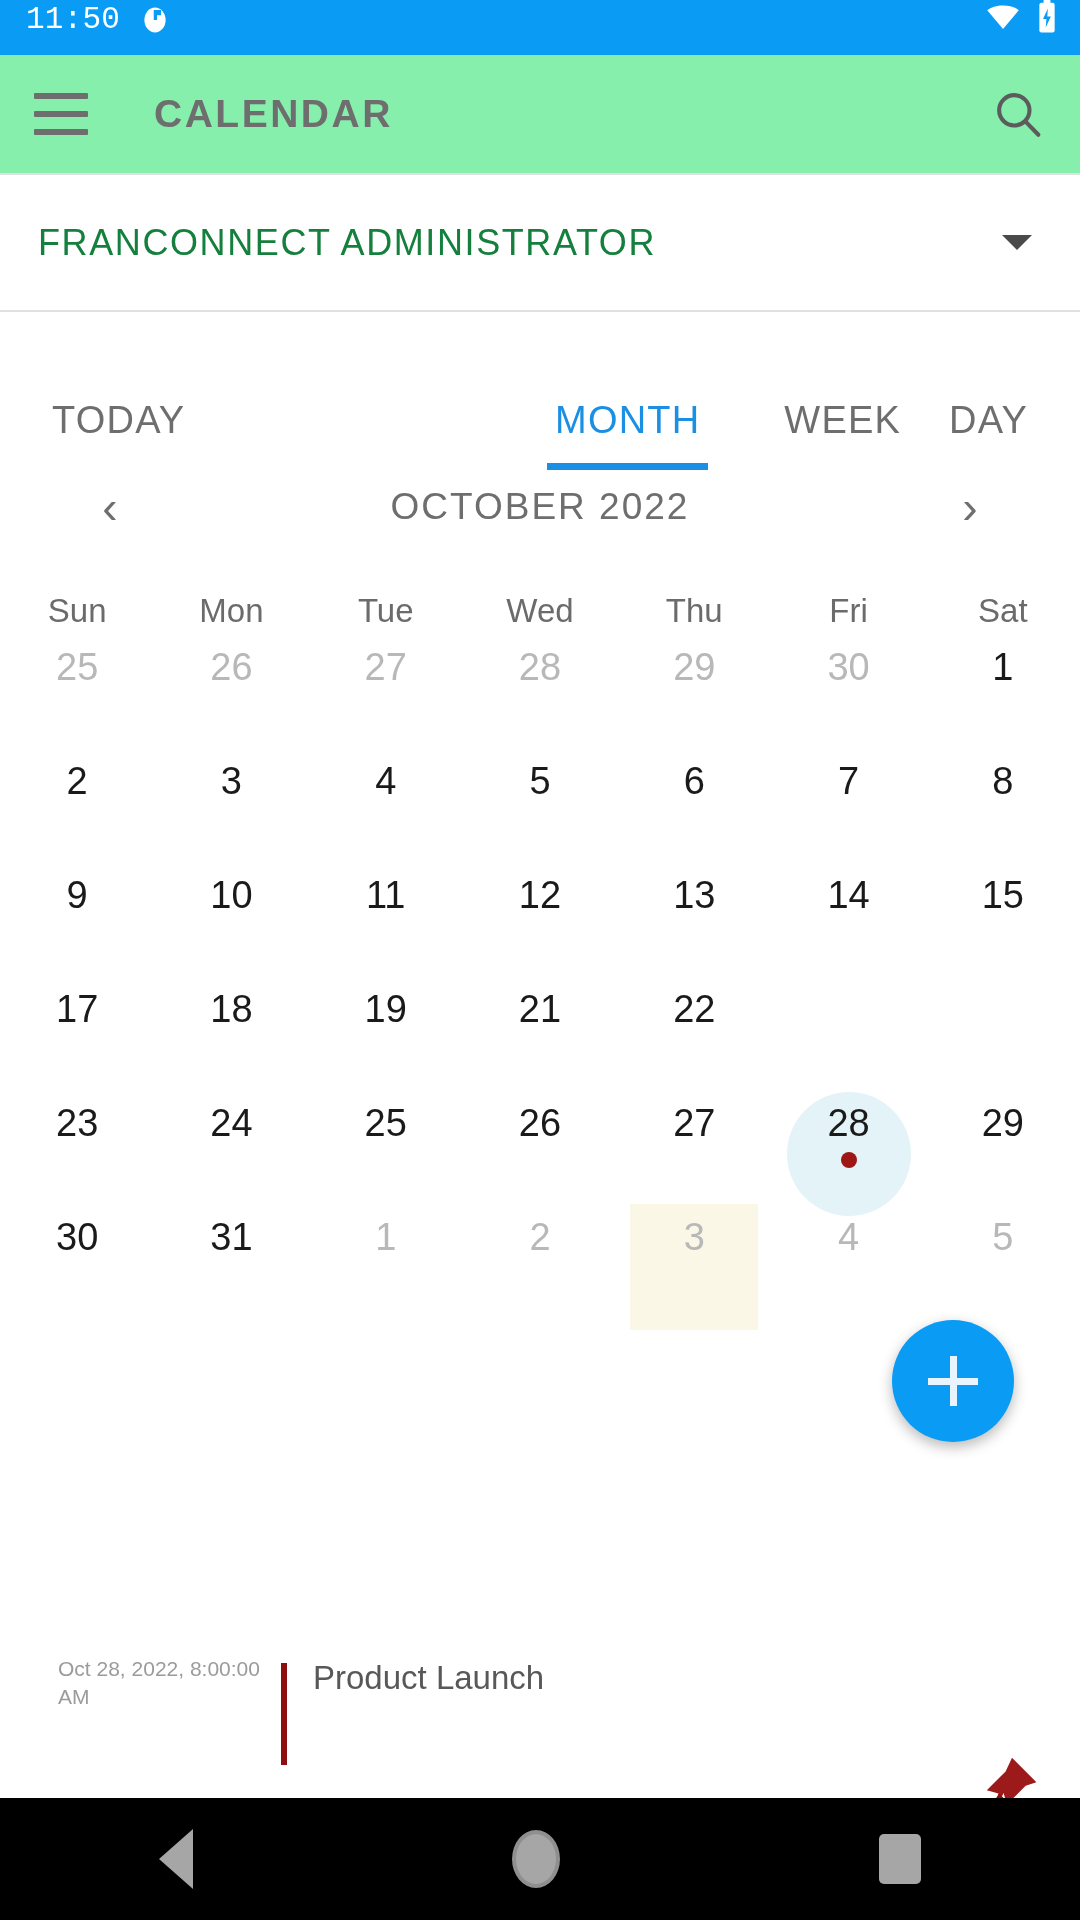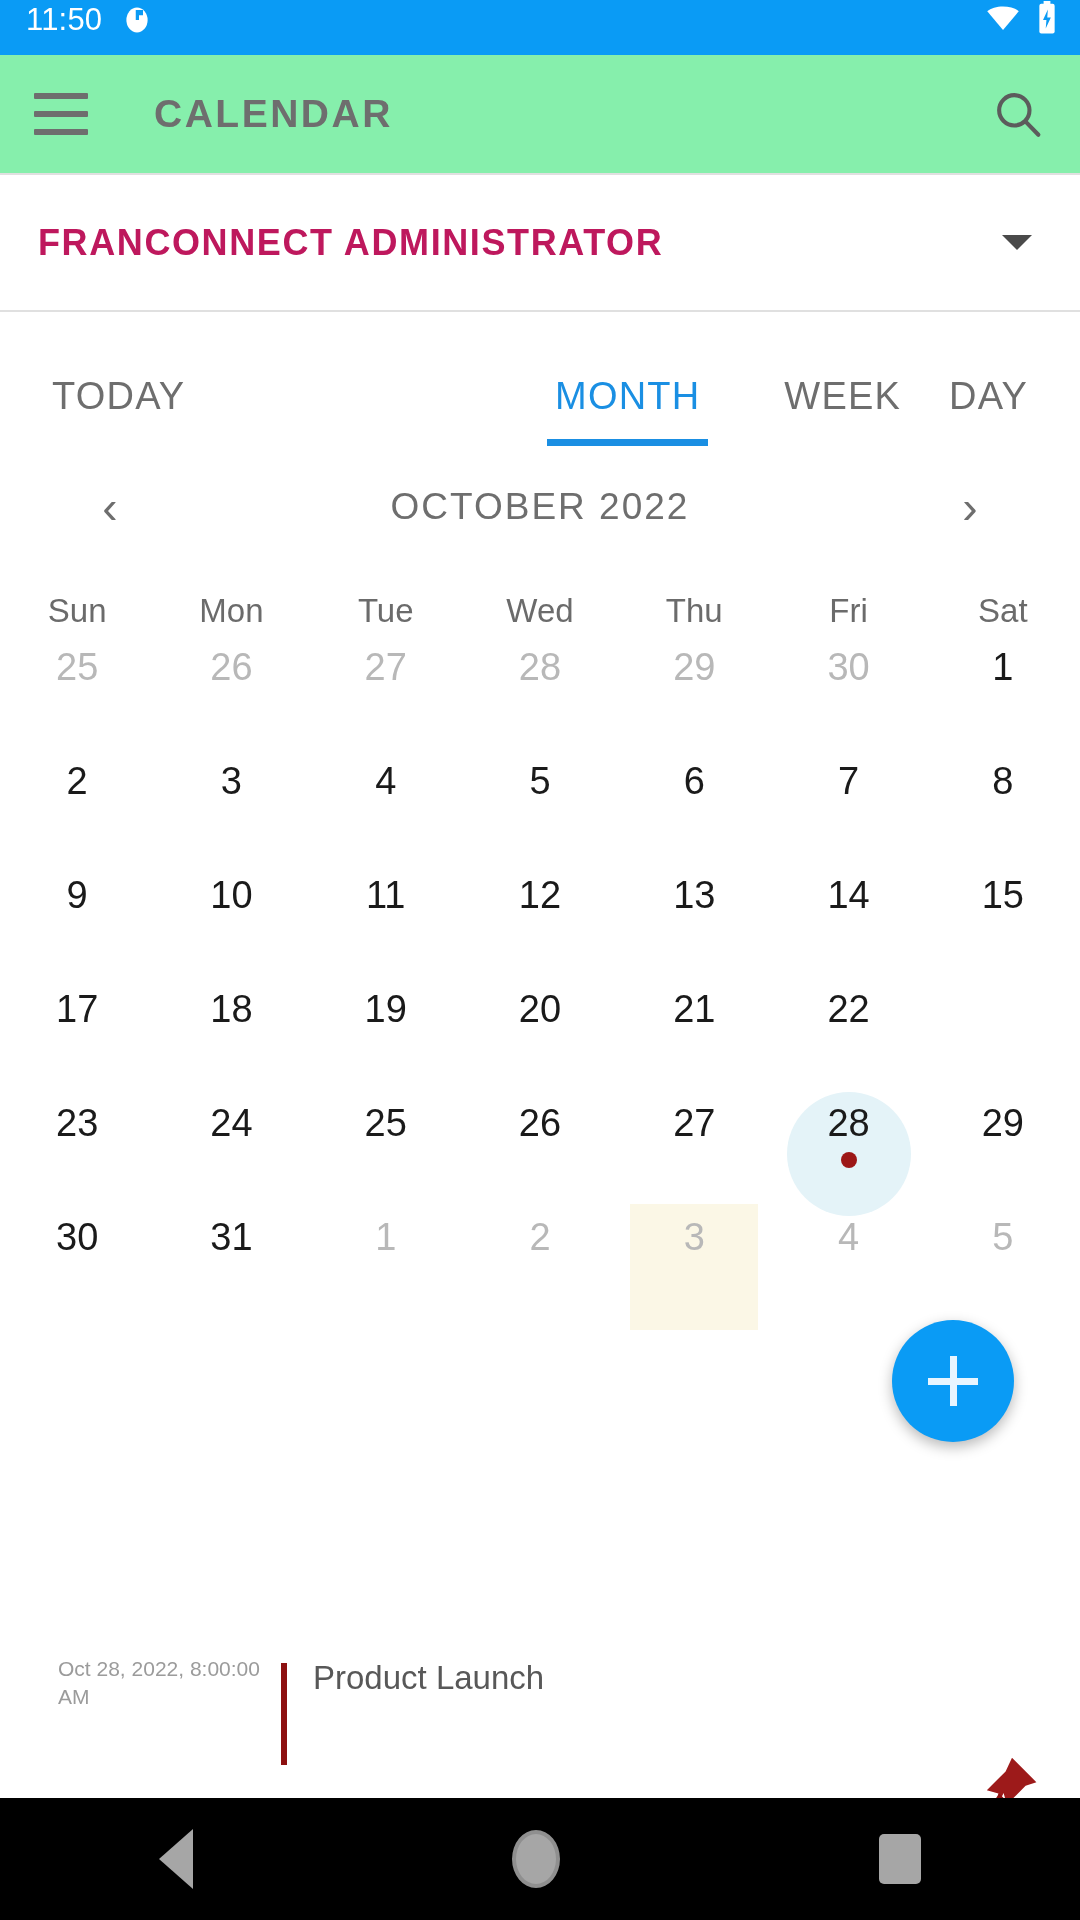--- a/index.html
+++ b/index.html
@@ -9,20 +9,21 @@
     font-family: "Liberation Sans", sans-serif;
     overflow: hidden;
   }
   #app { position: relative; width: 1080px; height: 1920px; background:#fff; }
 
   
   .statusbar {
     position: absolute; top:0; left:0; width:1080px; height:55px;
     background:#0a9bf5; display:flex; align-items:center;
     padding: 0 22px 16px 26px;
+    font-family: Liberation Mono, monospace;
   }
   .sb-time { color:#fff; font-size:31px; font-weight:400; letter-spacing:.2px; }
   .sb-appicon { margin-left:18px; width:34px; height:34px; display:flex; align-items:center; justify-content:center; }
   .sb-spacer { flex:1; }
   .sb-right { display:flex; align-items:center; gap:14px; }
 
   
   .toolbar {
     position:absolute; top:55px; left:0; width:1080px; height:118px;
     background:#86efac; display:flex; align-items:center; padding:0 34px;
@@ -37,32 +38,32 @@
   .search-icon { width:56px; height:56px; display:flex; align-items:center; justify-content:center; }
 
   .divider { position:absolute; left:0; width:1080px; height:2px; background:#e0e0e0; }
 
   
   .account-row {
     position:absolute; top:175px; left:0; width:1080px; height:135px;
     display:flex; align-items:center; padding:0 38px;
   }
   .account-name {
-    font-size:36px; color:#be185d; font-weight:700; letter-spacing:1.6px;
+    font-size:36px; color:#15803d; font-weight:400; letter-spacing:1.6px;
   }
   .account-spacer { flex:1; }
   .caret-down {
     width:0; height:0; border-left:15px solid transparent; border-right:15px solid transparent;
     border-top:15px solid #4a4a4a; margin-right:10px;
   }
 
   
   .tabs {
     position:absolute; top:312px; left:0; width:1080px; height:130px;
-    display:flex; align-items:center; padding:0 52px;
+    display:flex; align-items:flex-end; padding:0 52px;
   }
   .tab {
     position:relative; font-size:38px; letter-spacing:1.2px; color:#6e6e6e;
     padding-top:38px; font-weight:400;
   }
   .tab.active { color:#1a8fe3; }
   .tab.active::after {
     content:""; position:absolute; left:-8px; right:-8px; bottom:-28px;
     height:7px; background:#1a8fe3;
   }
@@ -291,23 +292,20 @@
           <div class="cell">
             <span class="daynum">17</span>
           </div>
           <div class="cell">
             <span class="daynum">18</span>
           </div>
           <div class="cell">
             <span class="daynum">19</span>
           </div>
           <div class="cell">
-            <span class="daynum">20</span>
-          </div>
-          <div class="cell">
             <span class="daynum">21</span>
           </div>
           <div class="cell">
             <span class="daynum">22</span>
           </div>
         </div>
         <div class="week-row">
           <div class="cell">
             <span class="daynum">23</span>
           </div>

